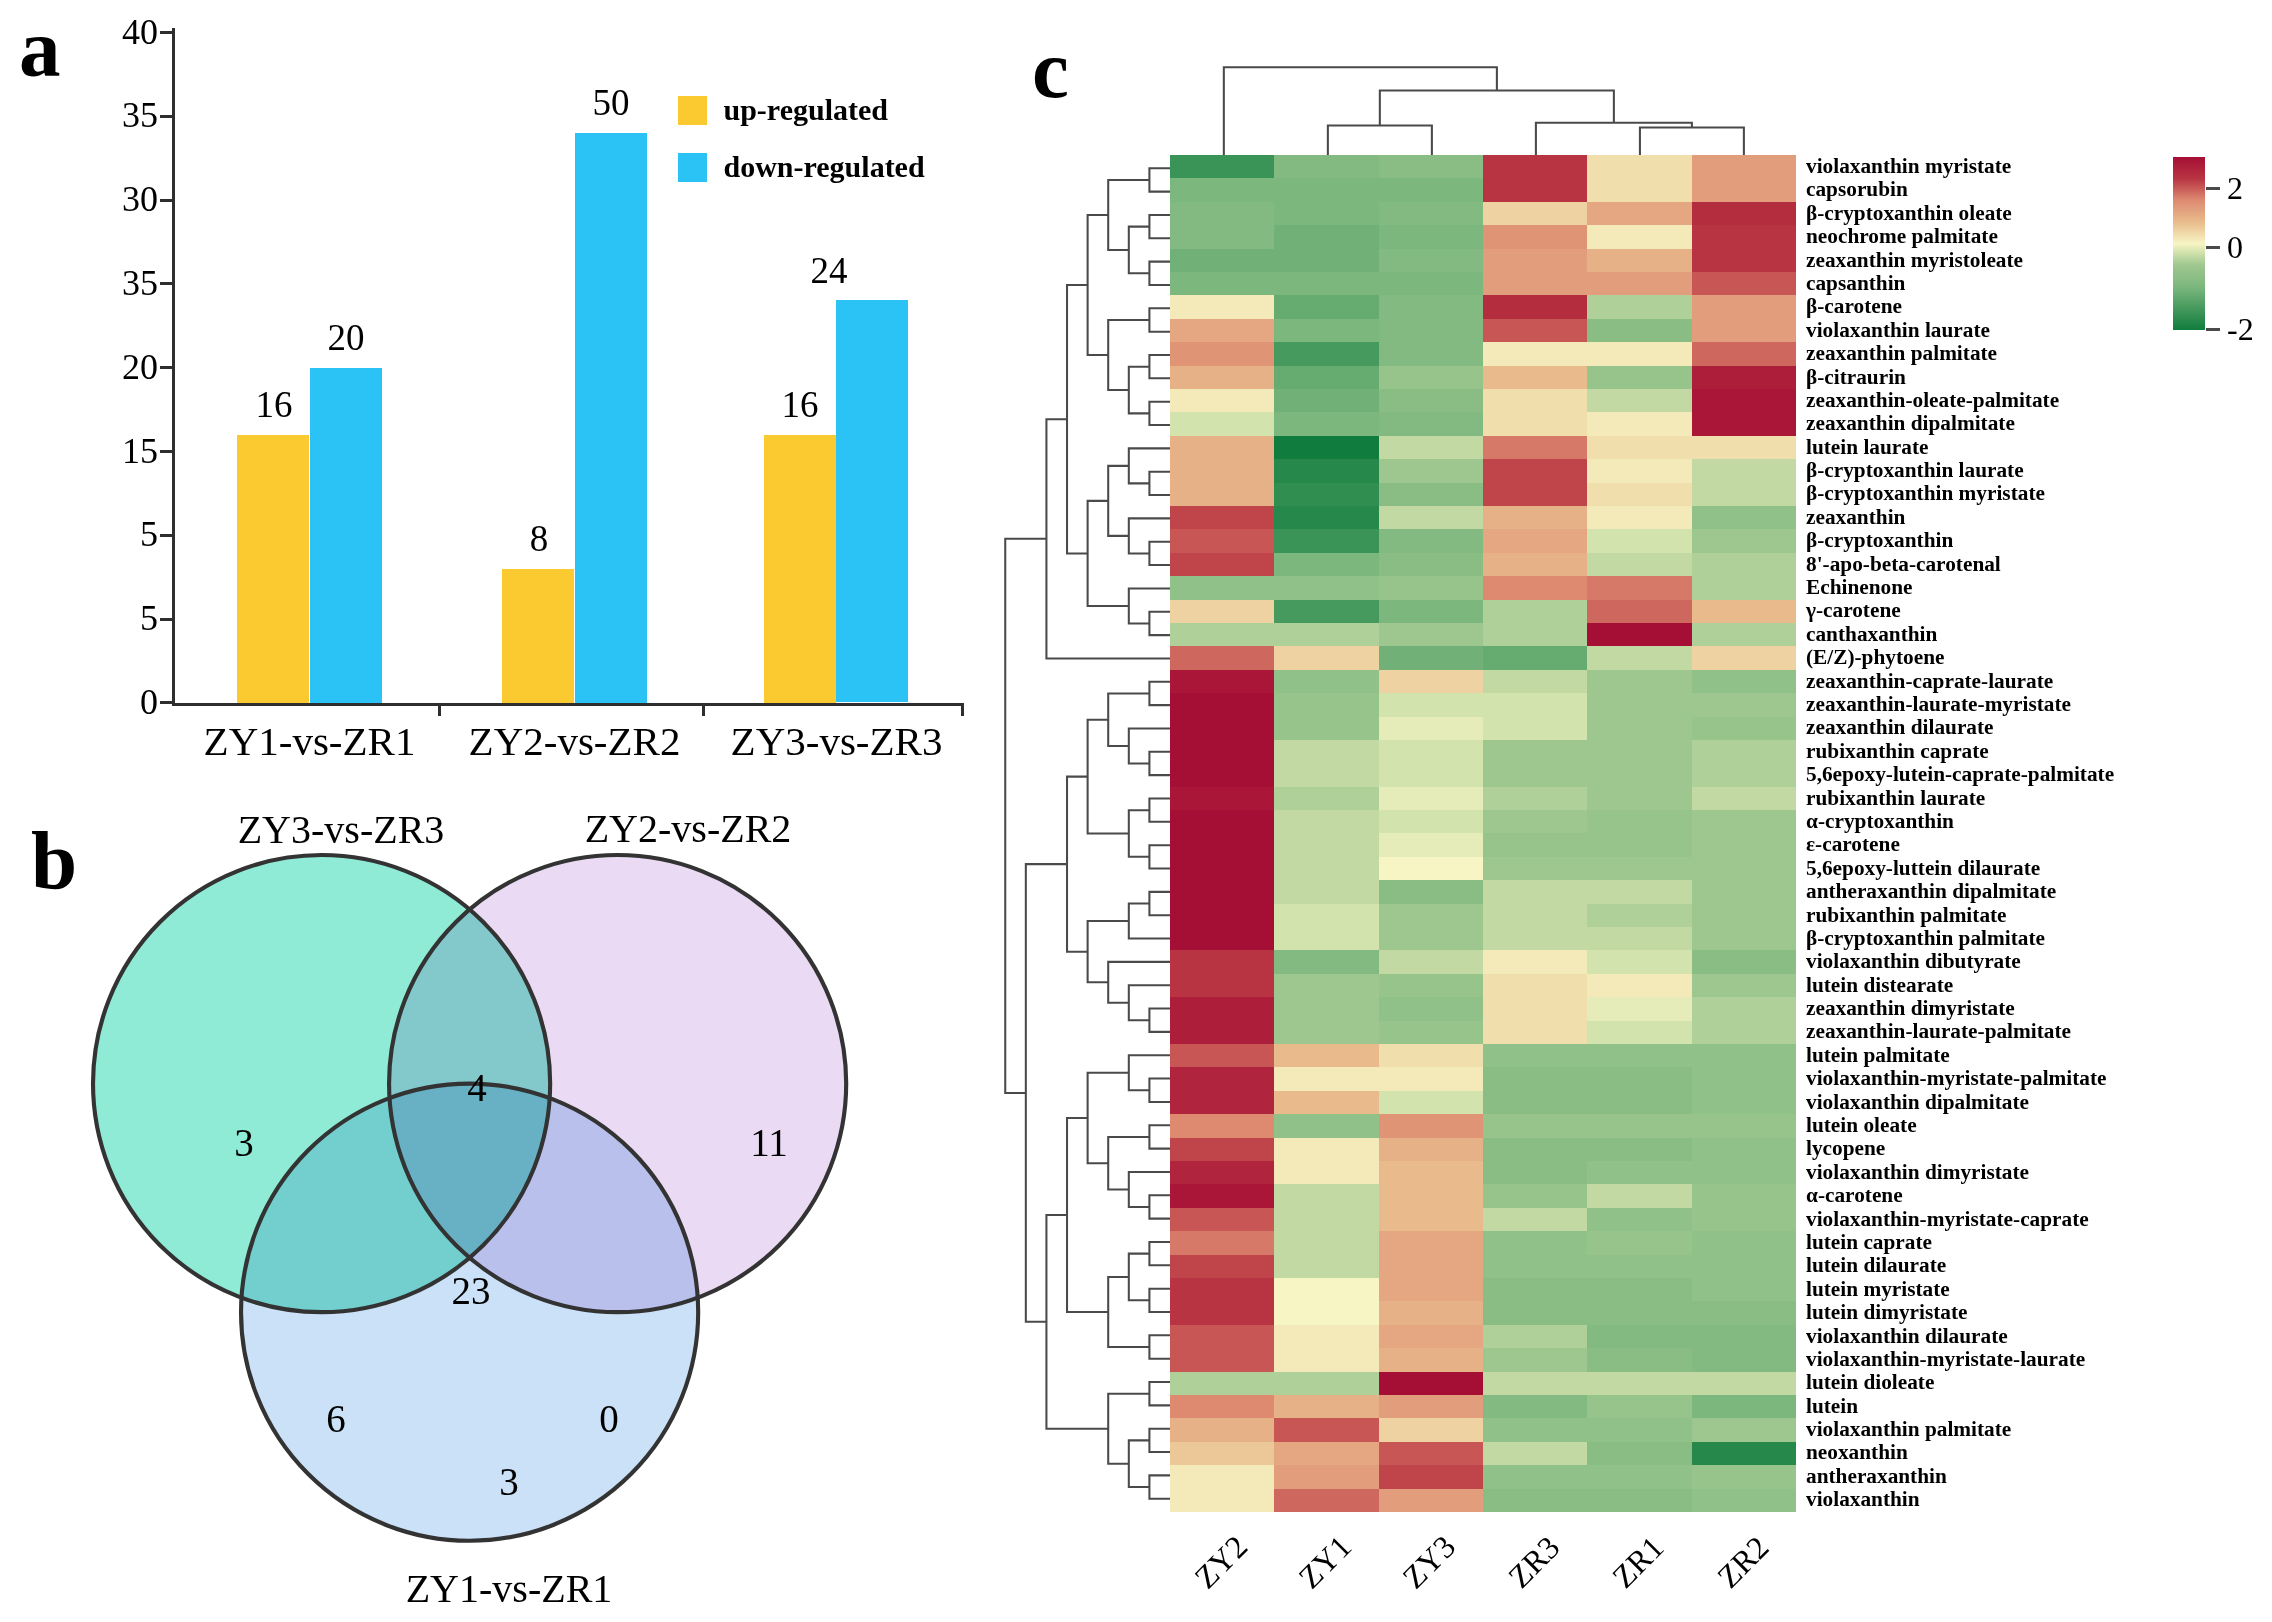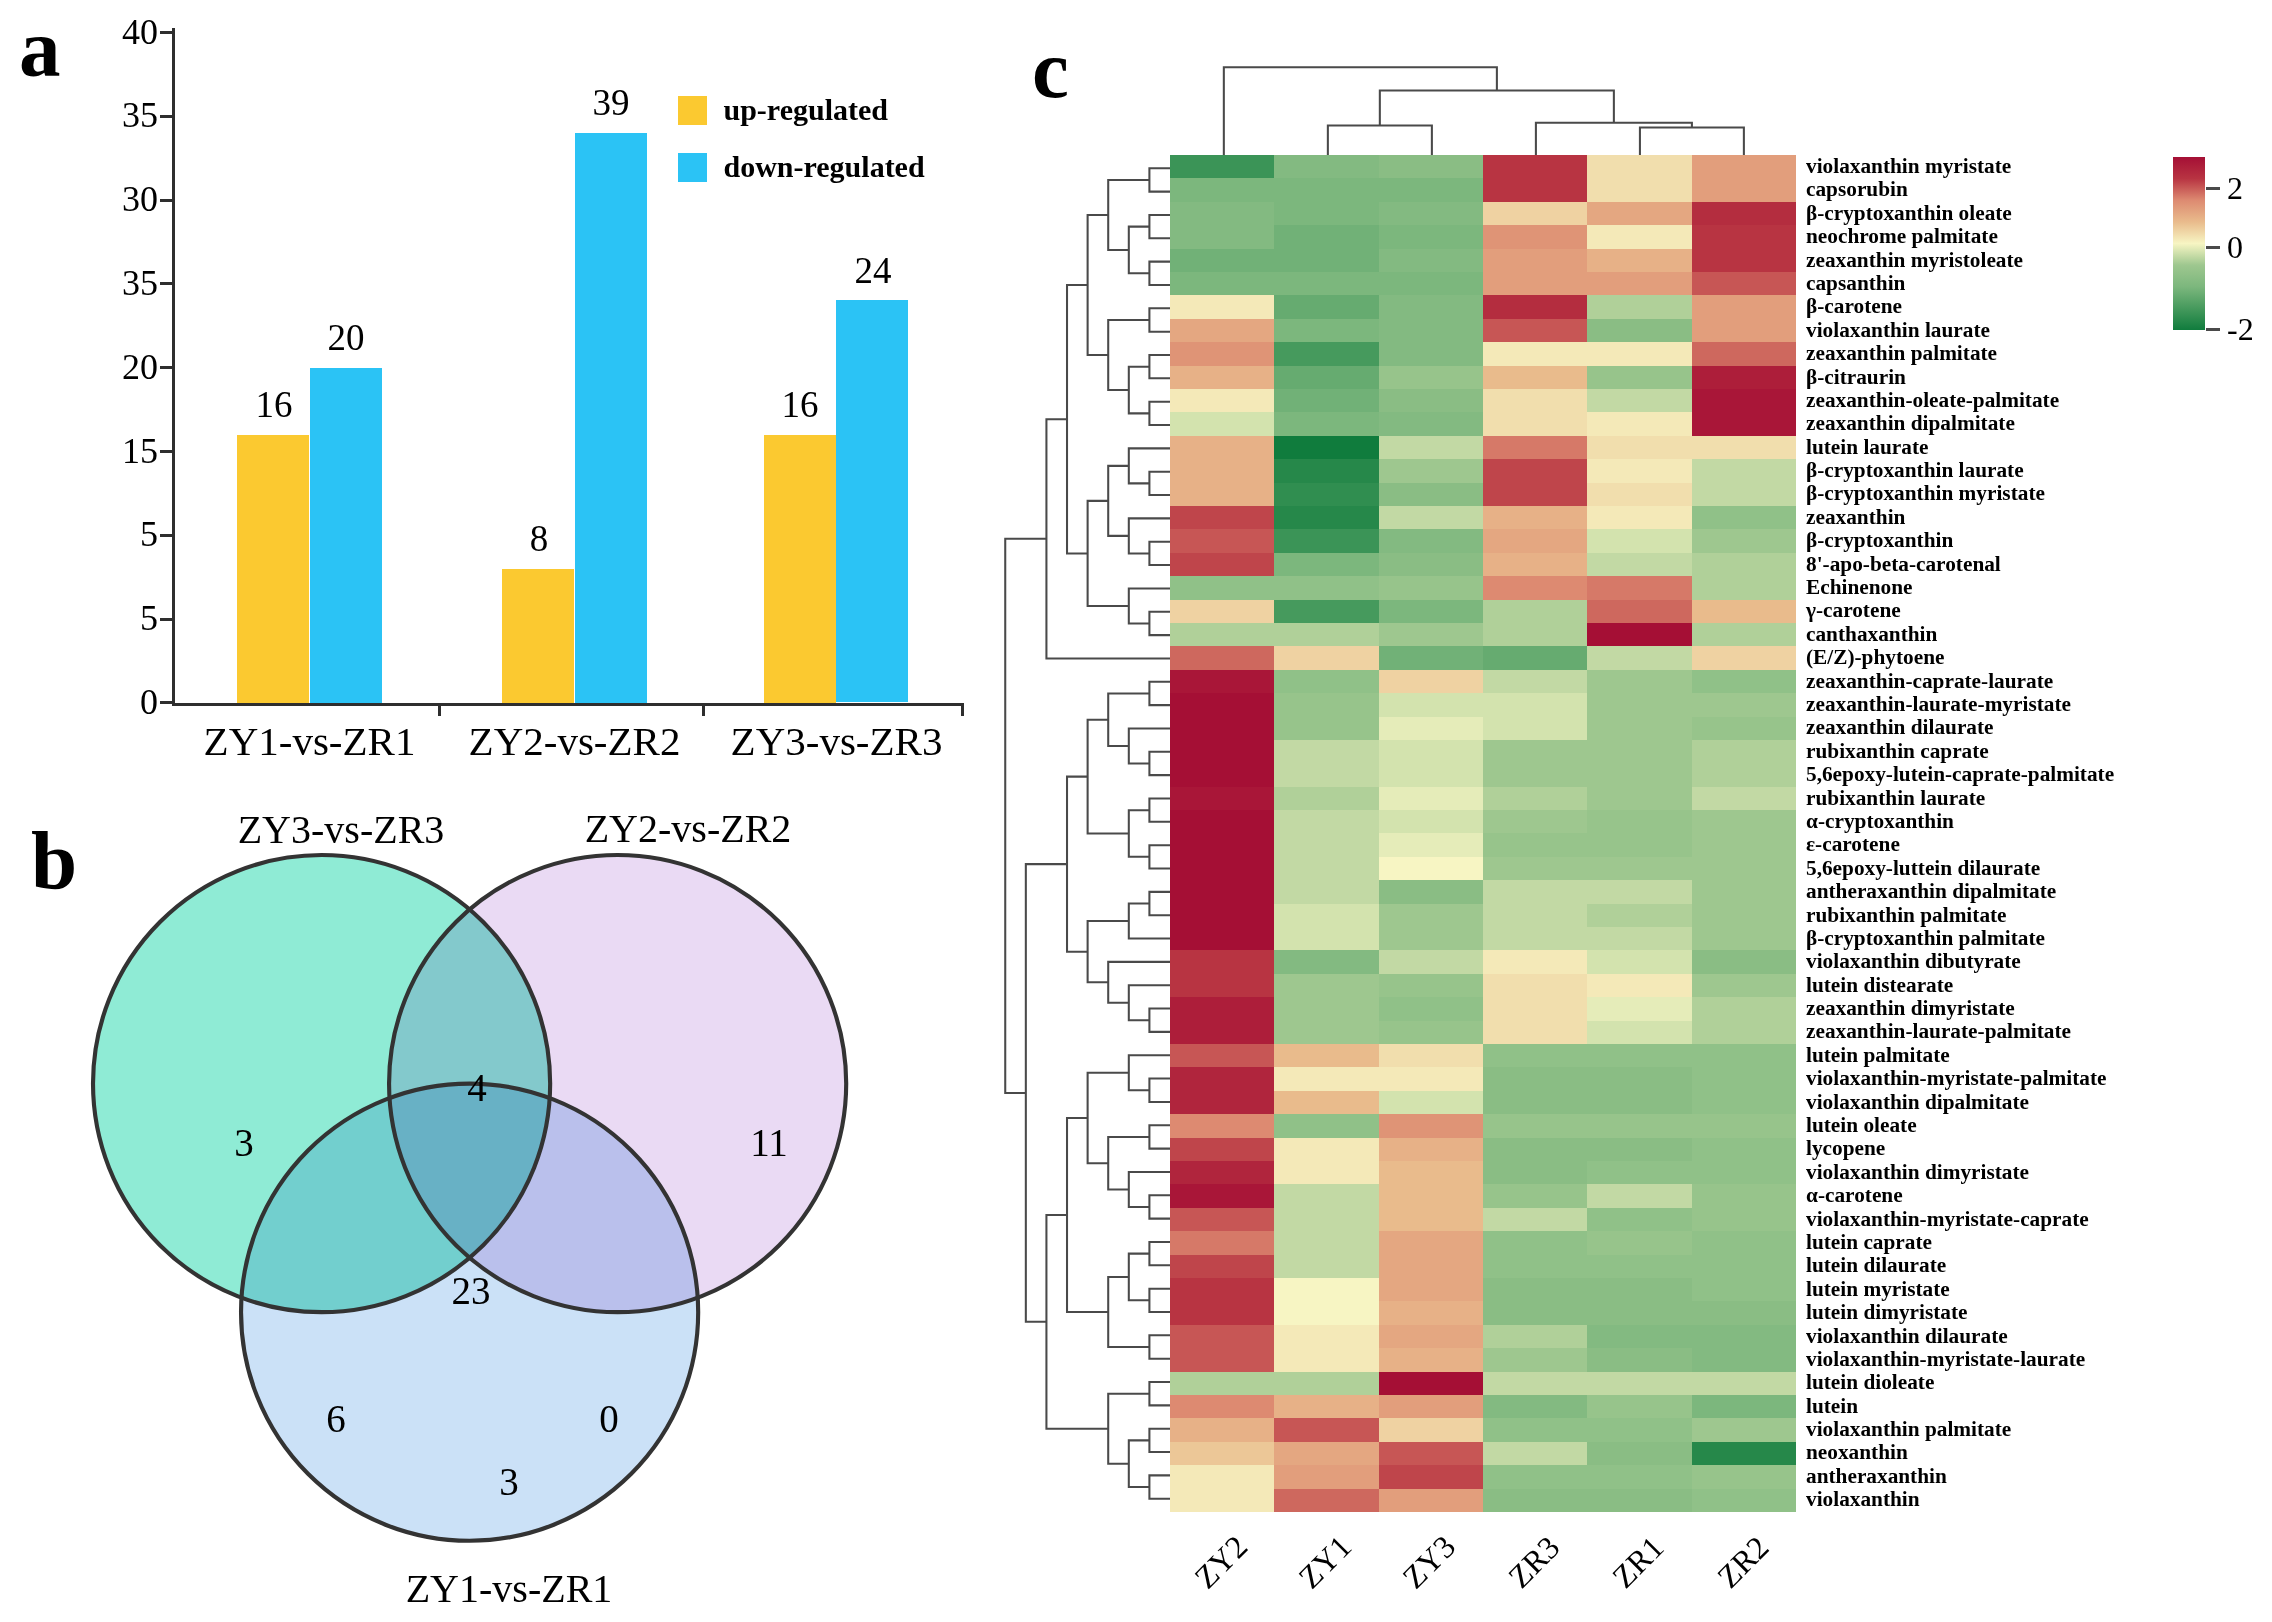--- a/index.html
+++ b/index.html
@@ -65,26 +65,26 @@
       <div class="xtick-mark" style="left: 702px; top: 705px;"></div>
       <div class="xtick-mark" style="left: 961px; top: 705px;"></div>
       <div class="bar" style="left: 237px; top: 435px; width: 72px; height: 268px; background: rgb(251, 201, 48);"></div>
       <div class="bar" style="left: 310px; top: 368px; width: 72px; height: 335px; background: rgb(43, 195, 245);"></div>
       <div class="bar-value" style="left: 219px; top: 384px;">16</div>
       <div class="bar-value" style="left: 291px; top: 317px;">20</div>
       <div class="cat-label" style="left: 165px; top: 717px;">ZY1-vs-ZR1</div>
       <div class="bar" style="left: 502px; top: 569px; width: 72px; height: 134px; background: rgb(251, 201, 48);"></div>
       <div class="bar" style="left: 575px; top: 133px; width: 72px; height: 570px; background: rgb(43, 195, 245);"></div>
       <div class="bar-value" style="left: 484px; top: 518px;">8</div>
-      <div class="bar-value" style="left: 556px; top: 82px;">39</div>
+      <div class="bar-value" style="left: 556px; top: 82px;">50</div>
       <div class="cat-label" style="left: 430px; top: 717px;">ZY2-vs-ZR2</div>
       <div class="bar" style="left: 764px; top: 435px; width: 72px; height: 268px; background: rgb(251, 201, 48);"></div>
       <div class="bar" style="left: 836px; top: 300px; width: 72px; height: 402px; background: rgb(43, 195, 245);"></div>
       <div class="bar-value" style="left: 745px; top: 384px;">16</div>
-      <div class="bar-value" style="left: 818px; top: 250px;">24</div>
+      <div class="bar-value" style="left: 774px; top: 250px;">24</div>
       <div class="cat-label" style="left: 692px; top: 717px;">ZY3-vs-ZR3</div>
     </div>
   <div id="bar-legend">
     <div class="legend-row">
       <span class="legend-swatch" id="swatch-up" style="background: rgb(251, 201, 48);"></span>
       <span class="legend-label">up-regulated</span>
     </div>
     <div class="legend-row">
       <span class="legend-swatch" id="swatch-down" style="background: rgb(43, 195, 245);"></span>
       <span class="legend-label">down-regulated</span>

